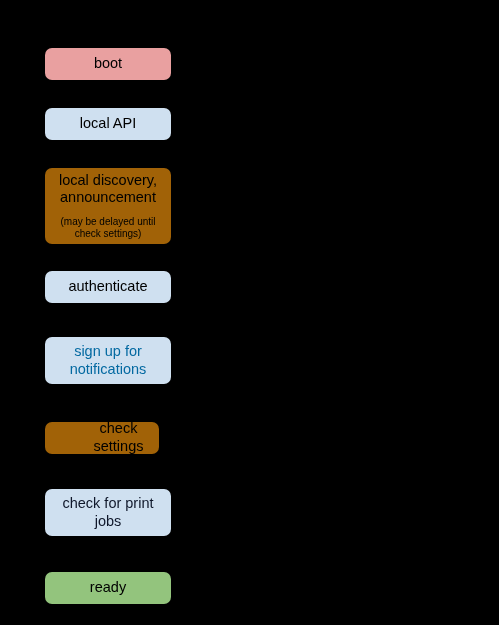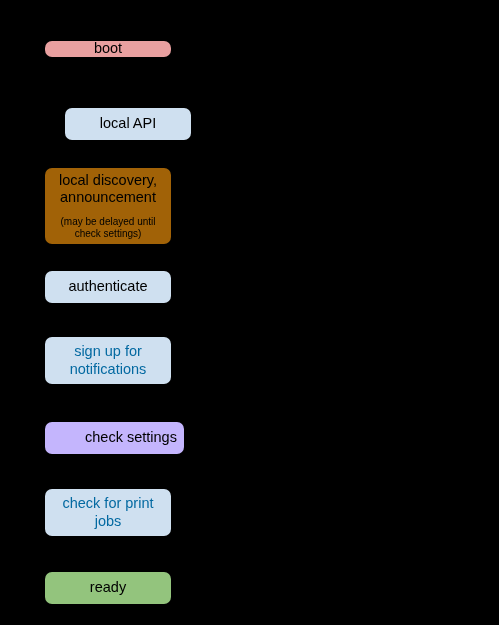--- a/index.html
+++ b/index.html
@@ -38,46 +38,46 @@
     line-height: 1.22;
     padding: 0 4px;
     margin-top: 9px;
   }
 </style>
 </head>
 <body>
 
 <div id="canvas" style="background: rgb(0, 0, 0);">
 
-  <div class="node" style="left: 45px; top: 41px; width: 126px; height: 16px; background: rgb(233, 160, 160); color: rgb(0, 0, 0);">
+  <div class="node" style="left: 45px; top: 48px; width: 126px; height: 32px; background: rgb(233, 160, 160); color: rgb(0, 0, 0);">
     <span class="node-label">boot</span>
   </div>
 
-  <div class="node" style="left: 45px; top: 108px; width: 126px; height: 32px; background: rgb(207, 224, 240); color: rgb(0, 0, 0); margin-left: 20px;">
+  <div class="node" style="left: 45px; top: 108px; width: 126px; height: 32px; background: rgb(207, 224, 240); color: rgb(0, 0, 0);">
     <span class="node-label">local API</span>
   </div>
 
   <div class="node" style="left: 45px; top: 168px; width: 126px; height: 76px; background: #a16207; color: rgb(0, 0, 0);">
     <span class="node-label">local discovery, announcement</span>
     <span class="node-sublabel">(may be delayed until check settings)</span>
   </div>
 
   <div class="node" style="left: 45px; top: 271px; width: 126px; height: 32px; background: rgb(207, 224, 240); color: rgb(0, 0, 0); text-align: right;">
     <span class="node-label">authenticate</span>
   </div>
 
   <div class="node" style="left: 45px; top: 337px; width: 126px; height: 47px; background: rgb(207, 224, 240); color: #0369a1;">
     <span class="node-label">sign up for notifications</span>
   </div>
 
-  <div class="node" style="left: 45px; top: 422px; width: 139px; height: 32px; background: #c4b5fd; color: rgb(0, 0, 0); padding-left: 33px;">
+  <div class="node" style="left: 45px; top: 422px; width: 114px; height: 32px; background: #a16207; color: rgb(0, 0, 0); padding-left: 33px;">
     <span class="node-label">check settings</span>
   </div>
 
-  <div class="node" style="left: 45px; top: 489px; width: 126px; height: 47px; background: rgb(207, 224, 240); color: #0369a1;">
+  <div class="node" style="left: 45px; top: 489px; width: 126px; height: 47px; background: rgb(207, 224, 240); color: #0f172a;">
     <span class="node-label">check for print jobs</span>
   </div>
 
   <div class="node" style="left: 45px; top: 572px; width: 126px; height: 32px; background: rgb(147, 196, 125); color: rgb(0, 0, 0);">
     <span class="node-label">ready</span>
   </div>
 
 </div>
 
 </body></html>

